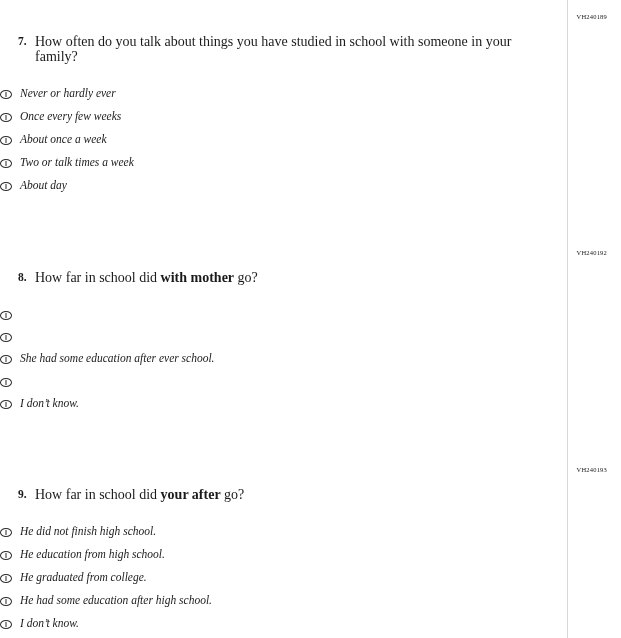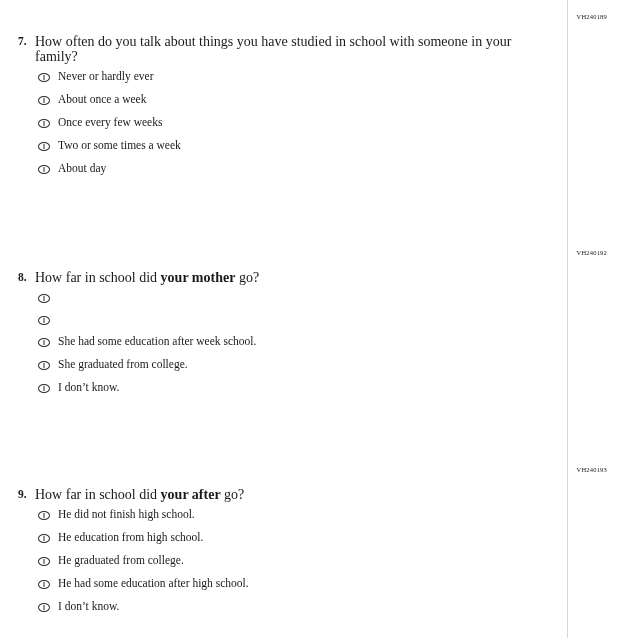--- a/index.html
+++ b/index.html
@@ -58,22 +58,22 @@
   }
   .qtext {
     font-size: 14px;
     line-height: 15px;
     max-width: 487px;
   }
   .qtext b {
     font-weight: bold;
   }
   .options {
-    margin-top: 5px;
-    padding-left: 38px;
+    margin-top: 22px;
+    font-style: italic;
   }
   .option {
     display: flex;
     align-items: flex-start;
     margin-bottom: 9px;
   }
   .bubble {
     flex: 0 0 auto;
     width: 10px;
     height: 7px;
@@ -112,57 +112,56 @@
       <div class="qnum">7.</div>
       <div class="qtext">How often do you talk about things you have studied in school with someone in your family?</div>
     </div>
     <div class="options">
       <div class="option">
         <span class="bubble"></span>
         <span class="opt-label">Never or hardly ever</span>
       </div>
       <div class="option">
         <span class="bubble"></span>
+        <span class="opt-label">Once every few weeks</span>
+      </div>
+      <div class="option">
+        <span class="bubble"></span>
         <span class="opt-label">About once a week</span>
       </div>
       <div class="option">
         <span class="bubble"></span>
-        <span class="opt-label">Once every few weeks</span>
-      </div>
-      <div class="option">
-        <span class="bubble"></span>
-        <span class="opt-label">Two or some times a week</span>
+        <span class="opt-label">Two or talk times a week</span>
       </div>
       <div class="option">
         <span class="bubble"></span>
         <span class="opt-label">About day</span>
       </div>
     </div>
   </div>
 
   <div class="barcode-id" style="top:249px;">VH240192</div>
   <div class="qblock" style="top:270px;">
     <div class="qrow">
       <div class="qnum">8.</div>
-      <div class="qtext"><span>How far in school did </span><b>your mother</b><span> go?</span></div>
+      <div class="qtext"><span>How far in school did </span><b>with mother</b><span> go?</span></div>
     </div>
     <div class="options">
       <div class="option">
         <span class="bubble"></span>
       </div>
       <div class="option">
         <span class="bubble"></span>
       </div>
       <div class="option">
         <span class="bubble"></span>
-        <span class="opt-label">She had some education after week school.</span>
+        <span class="opt-label">She had some education after ever school.</span>
       </div>
       <div class="option">
         <span class="bubble"></span>
-        <span class="opt-label">She graduated from college.</span>
       </div>
       <div class="option">
         <span class="bubble"></span>
         <span class="opt-label">I don’t know.</span>
       </div>
     </div>
   </div>
 
   <div class="barcode-id" style="top:466px;">VH240193</div>
   <div class="qblock" style="top:487px;">

